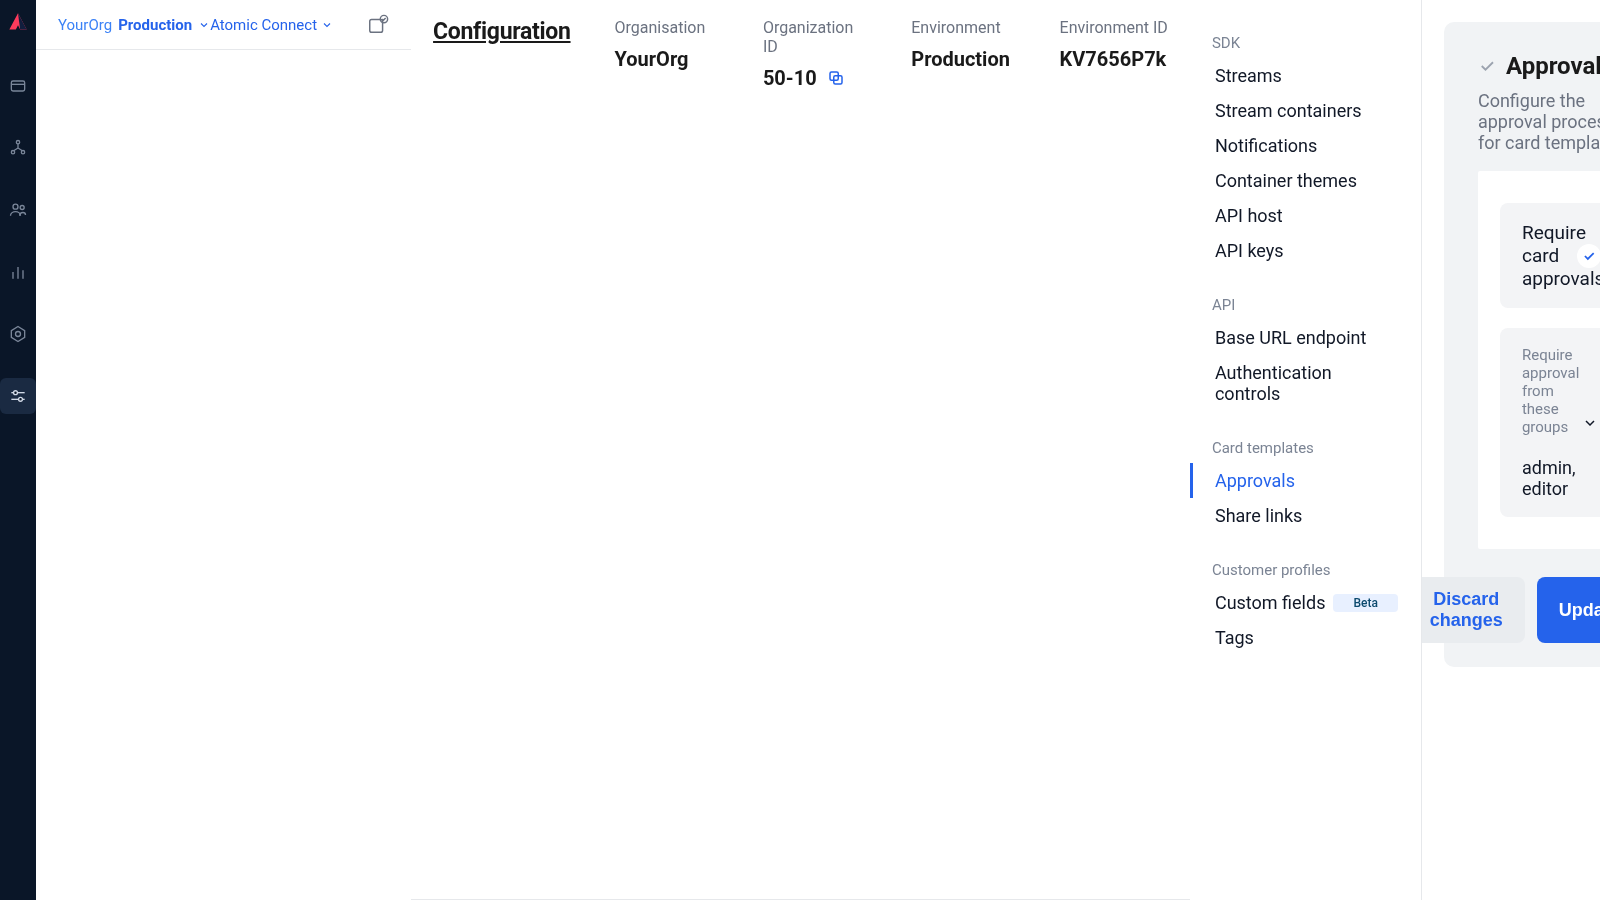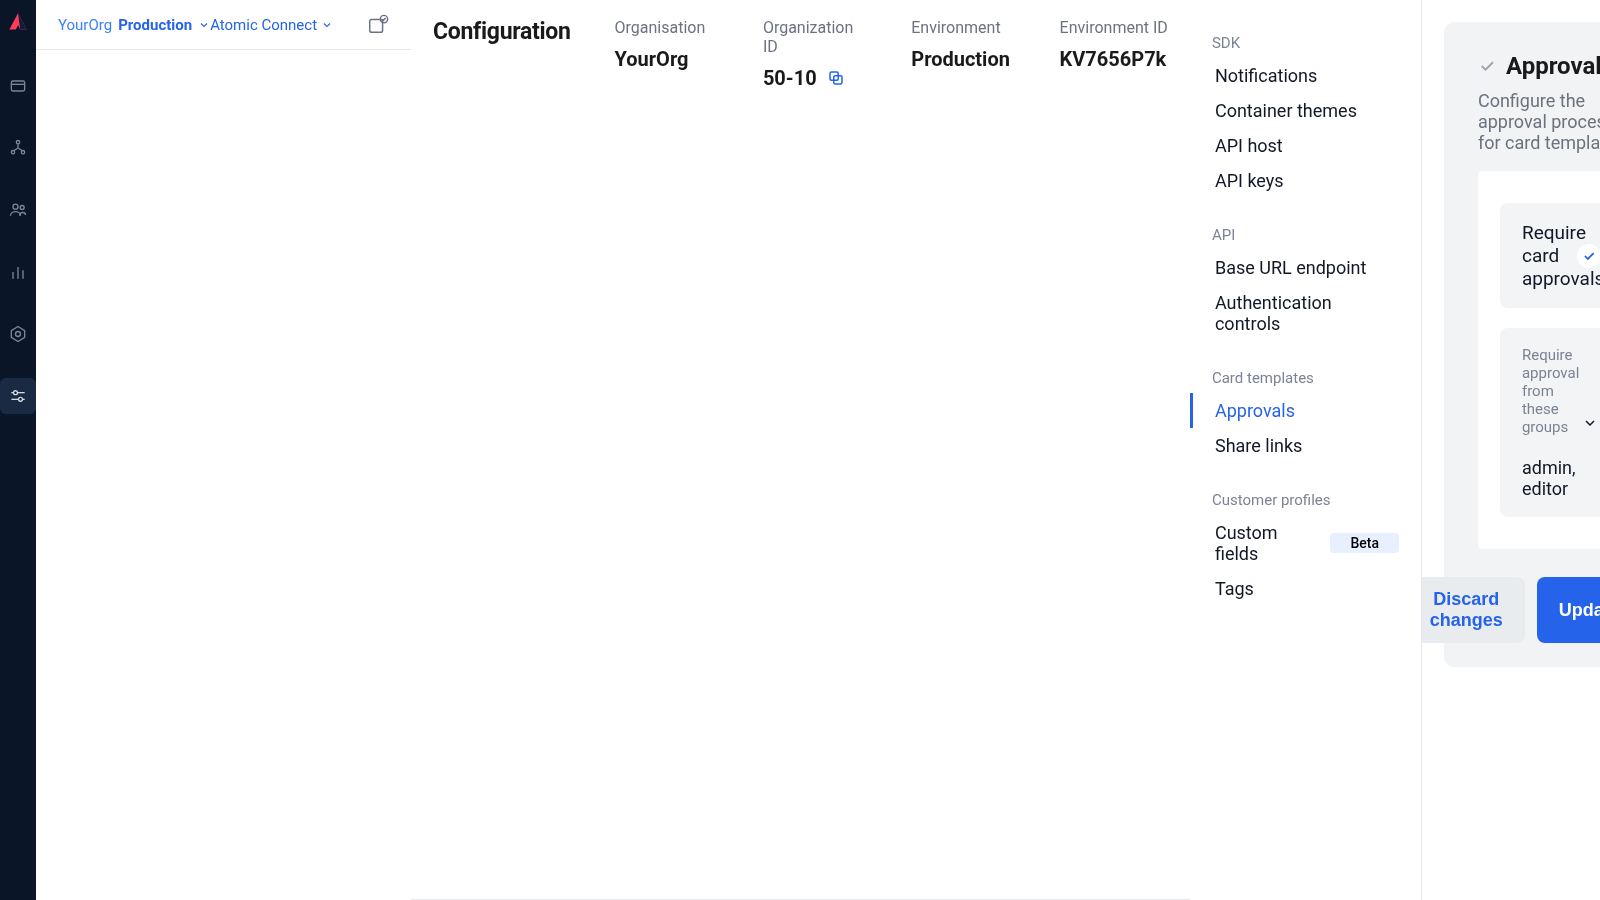--- a/index.html
+++ b/index.html
@@ -54,20 +54,21 @@
     .breadcrumb { color:#1a5fff; font-size:15px; display:flex; align-items:center; gap:6px; cursor:pointer;}
     .breadcrumb .org { font-weight:400; color:#3b82f6;}
     .breadcrumb .env { font-weight:700; color:#2563eb;}
     .top-right { display:flex; align-items:center; gap:34px;}
     .top-right .connect-link { color:#2563eb; font-size:15px; cursor:pointer; display:flex; align-items:center; gap:4px;}
     .top-right .task-icon { width:22px; height:22px; stroke:#6b7280; fill:none; stroke-width:1.6; cursor:pointer;}
     
     .page-header-row {
       padding: 18px 22px 14px 22px;
       border-bottom: 1px solid #e6e8eb;
+      text-decoration: underline;
     }
     .page-title { font-size:23px; font-weight:700; letter-spacing:-0.3px; }
     
     .info-strip {
       display:flex;
       padding: 18px 22px 22px 22px;
       border-bottom: 1px solid #e6e8eb;
       gap: 40px;
     }
     .info-cell { flex:1; min-width:0;}
@@ -88,21 +89,21 @@
     .sidebar .nav-item {
       font-size:18px; color:#111827; padding: 7px 22px; cursor:pointer;
       display:flex; align-items:center; gap:8px;
       border-left: 3px solid transparent;
     }
     .sidebar .nav-item.active {
       color:#2563eb;
       border-left: 3px solid #2563eb;
     }
     .sidebar .badge {
-      background:#e8f0ff; color:#000000; font-size:14px; padding:2px 20px; border-radius:4px; font-weight:500;
+      background:#e8f0ff; color:#0c4a6e; font-size:12px; padding:2px 20px; border-radius:4px; font-weight:500;
     }
     .sidebar .group-block { margin-bottom: 18px; }
     
     .panel-wrap { flex:1; padding: 22px; overflow:auto;}
     .panel {
       background:#f1f3f5;
       border-radius:10px;
       padding: 30px 34px 24px 34px;
     }
     .panel-head { display:flex; align-items:center; gap:10px;}
@@ -259,20 +260,26 @@
               <rect x="4" y="4" width="11" height="11" rx="2"></rect>
             </svg>
         </div>
       </div>
     </div>
 
     <div class="content-row">
       <div class="sidebar">
         <div class="group-block">
           <div class="group-label">SDK</div>
+          <div class="nav-item">
+              <span>Streams</span>
+            </div>
+          <div class="nav-item">
+              <span>Stream containers</span>
+            </div>
           <div class="nav-item">
               <span>Notifications</span>
             </div>
           <div class="nav-item">
               <span>Container themes</span>
             </div>
           <div class="nav-item">
               <span>API host</span>
             </div>
           <div class="nav-item">

